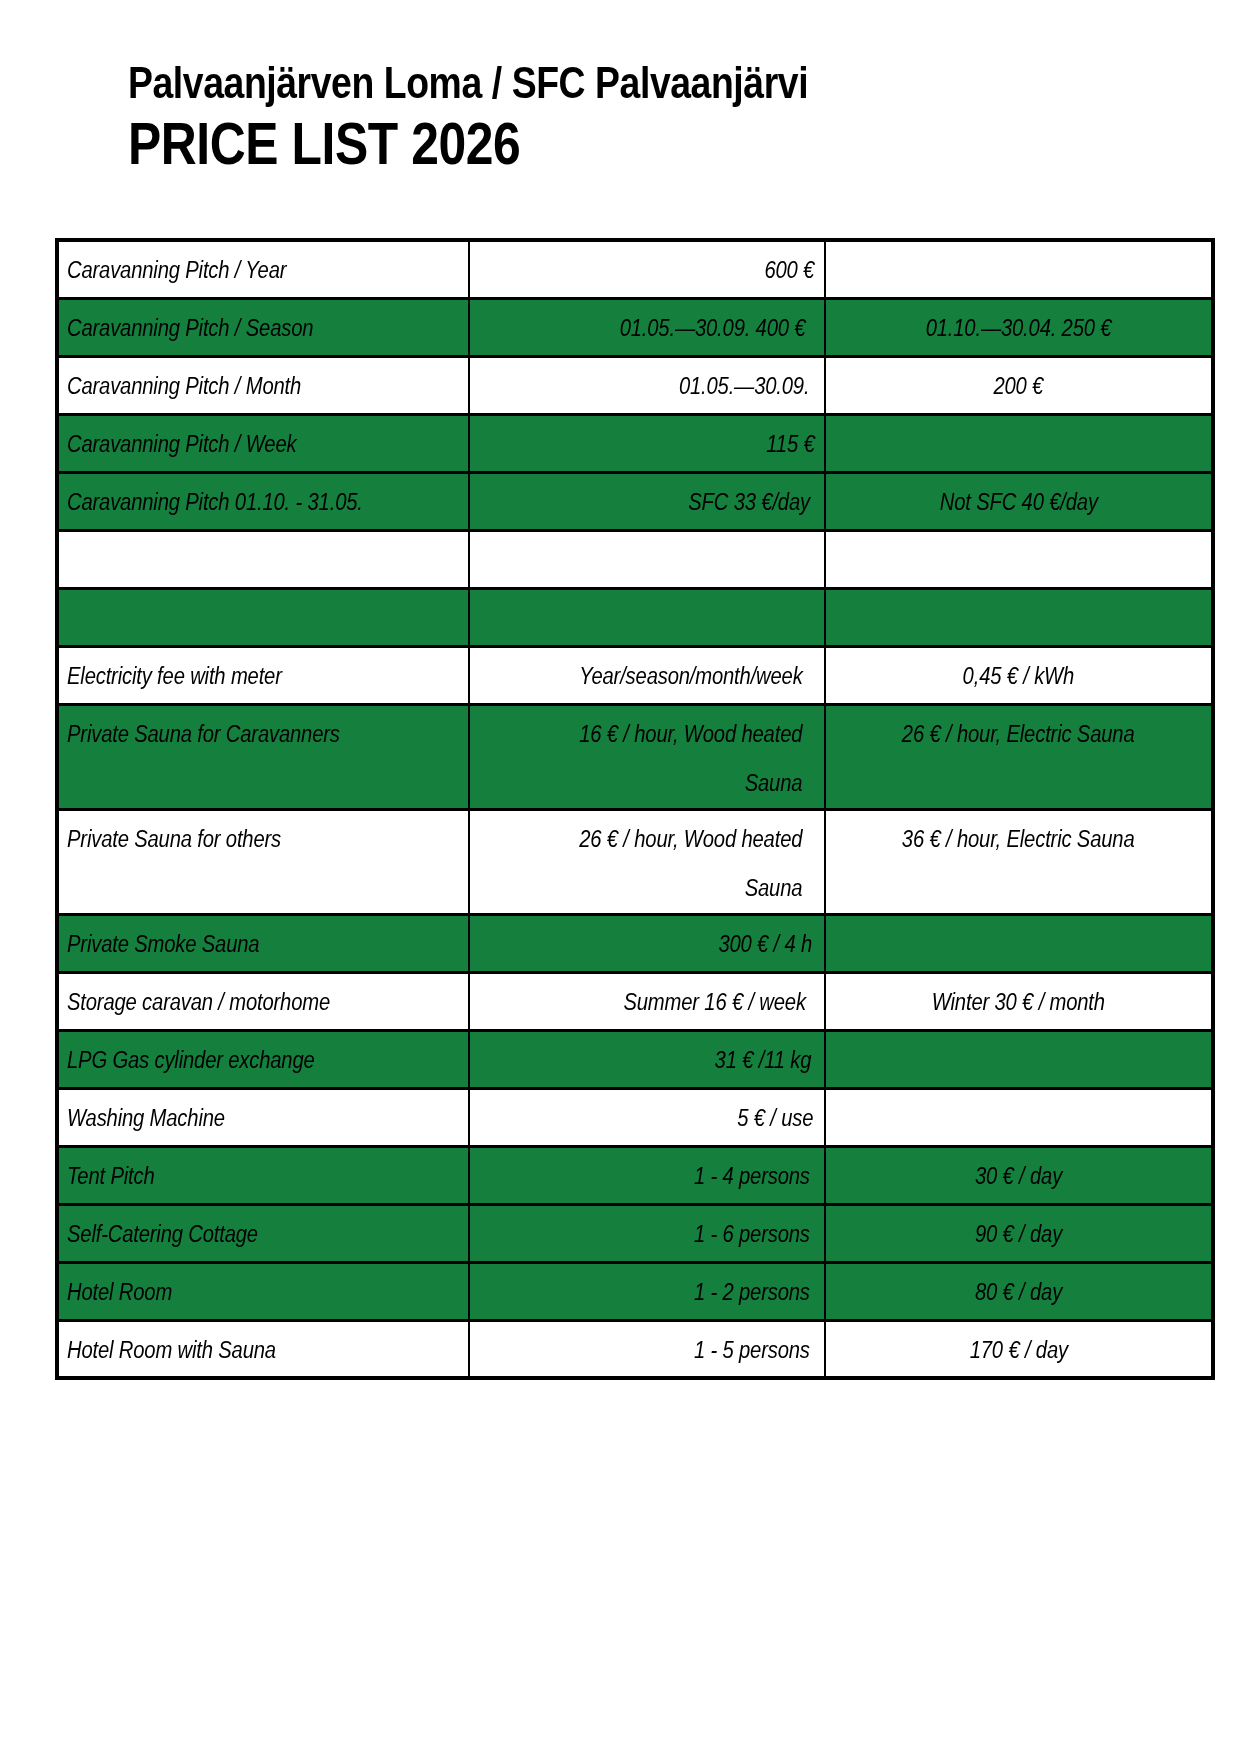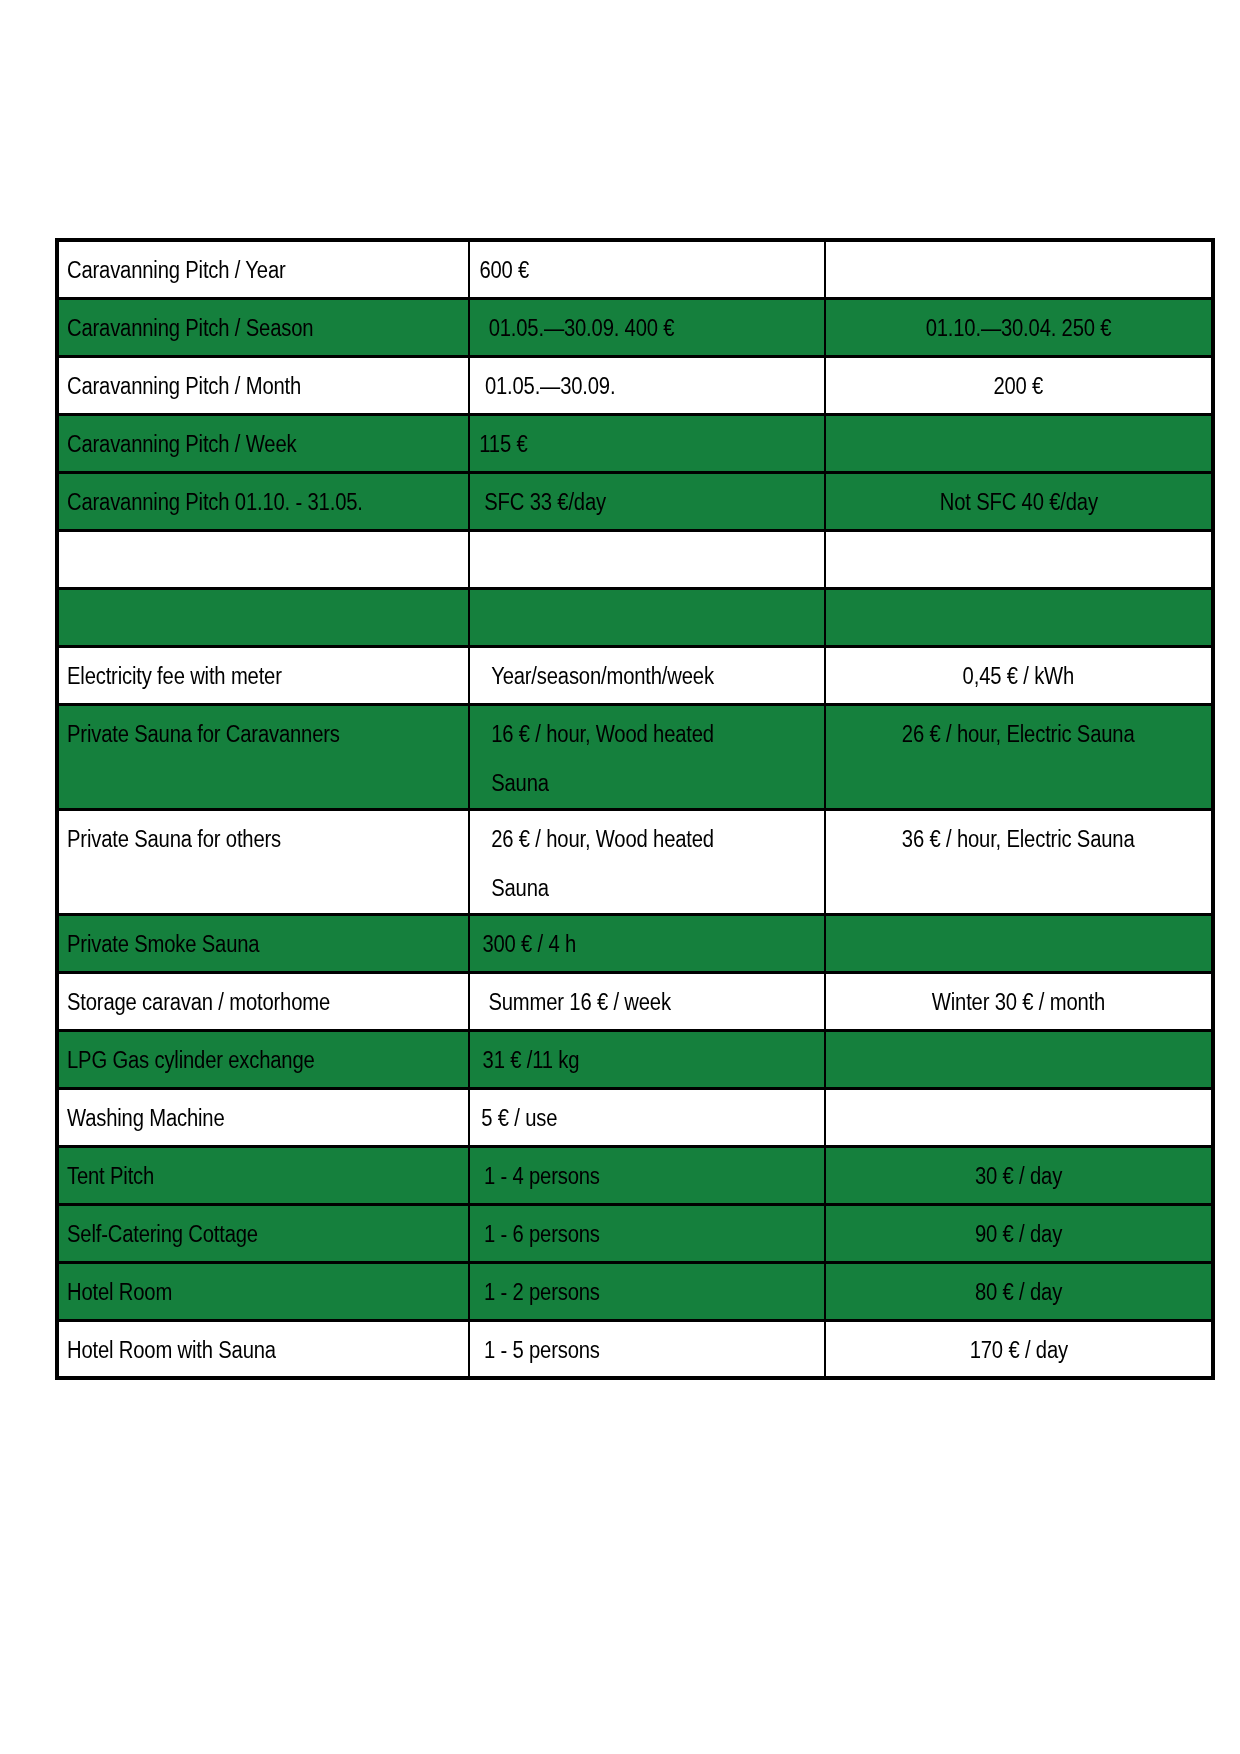--- a/index.html
+++ b/index.html
@@ -41,31 +41,32 @@
   }
   table.price-table {
     position: absolute;
     left: 55px;
     top: 238px;
     width: 1122px;
     border-collapse: collapse;
     table-layout: fixed;
     border: 4px solid #000000;
     font-size: 23px;
+    font-style: italic;
   }
   table.price-table td {
     border: 2px solid #000000;
     border-top-width: 3px;
     border-bottom-width: 3px;
     vertical-align: top;
     padding: 4px 6px 0 6px;
     overflow: hidden;
   }
   table.price-table td.c1 { width: 395px; text-align: left; padding-left: 8px; }
-  table.price-table td.c2 { width: 342px; text-align: left; }
+  table.price-table td.c2 { width: 342px; text-align: right; }
   table.price-table td.c3 { width: 373px; text-align: center; }
   table.price-table tr    { height: 58px; }
   table.price-table tr.tall { height: 105px; }
   table.price-table tr.shaded td { background: #15803d; }
   table.price-table td span {
     display: inline-block;
     line-height: 49px;
     white-space: pre-line;
     transform: scaleX(0.88);
     letter-spacing: -0.2px;
@@ -73,20 +74,24 @@
   }
   table.price-table td.c1 span { transform-origin: 0 50%; }
   table.price-table td.c2 span,
   table.price-table td.c3 span { transform-origin: 50% 50%; }
 </style>
 </head>
 <body>
 
 <div class="page">
 
+  <div class="title-block">
+    <div class="title-line1">Palvaanjärven Loma / SFC Palvaanjärvi</div>
+    <div class="title-line2">PRICE LIST 2026</div>
+  </div>
 
   <table class="price-table">
     <tbody>
         <tr>
     <td class="c1"><span>Caravanning Pitch / Year</span></td>
     <td class="c2"><span>600 €</span></td>
     <td class="c3"><span></span></td>
   </tr>
         <tr class="shaded">
     <td class="c1"><span>Caravanning Pitch / Season</span></td>

